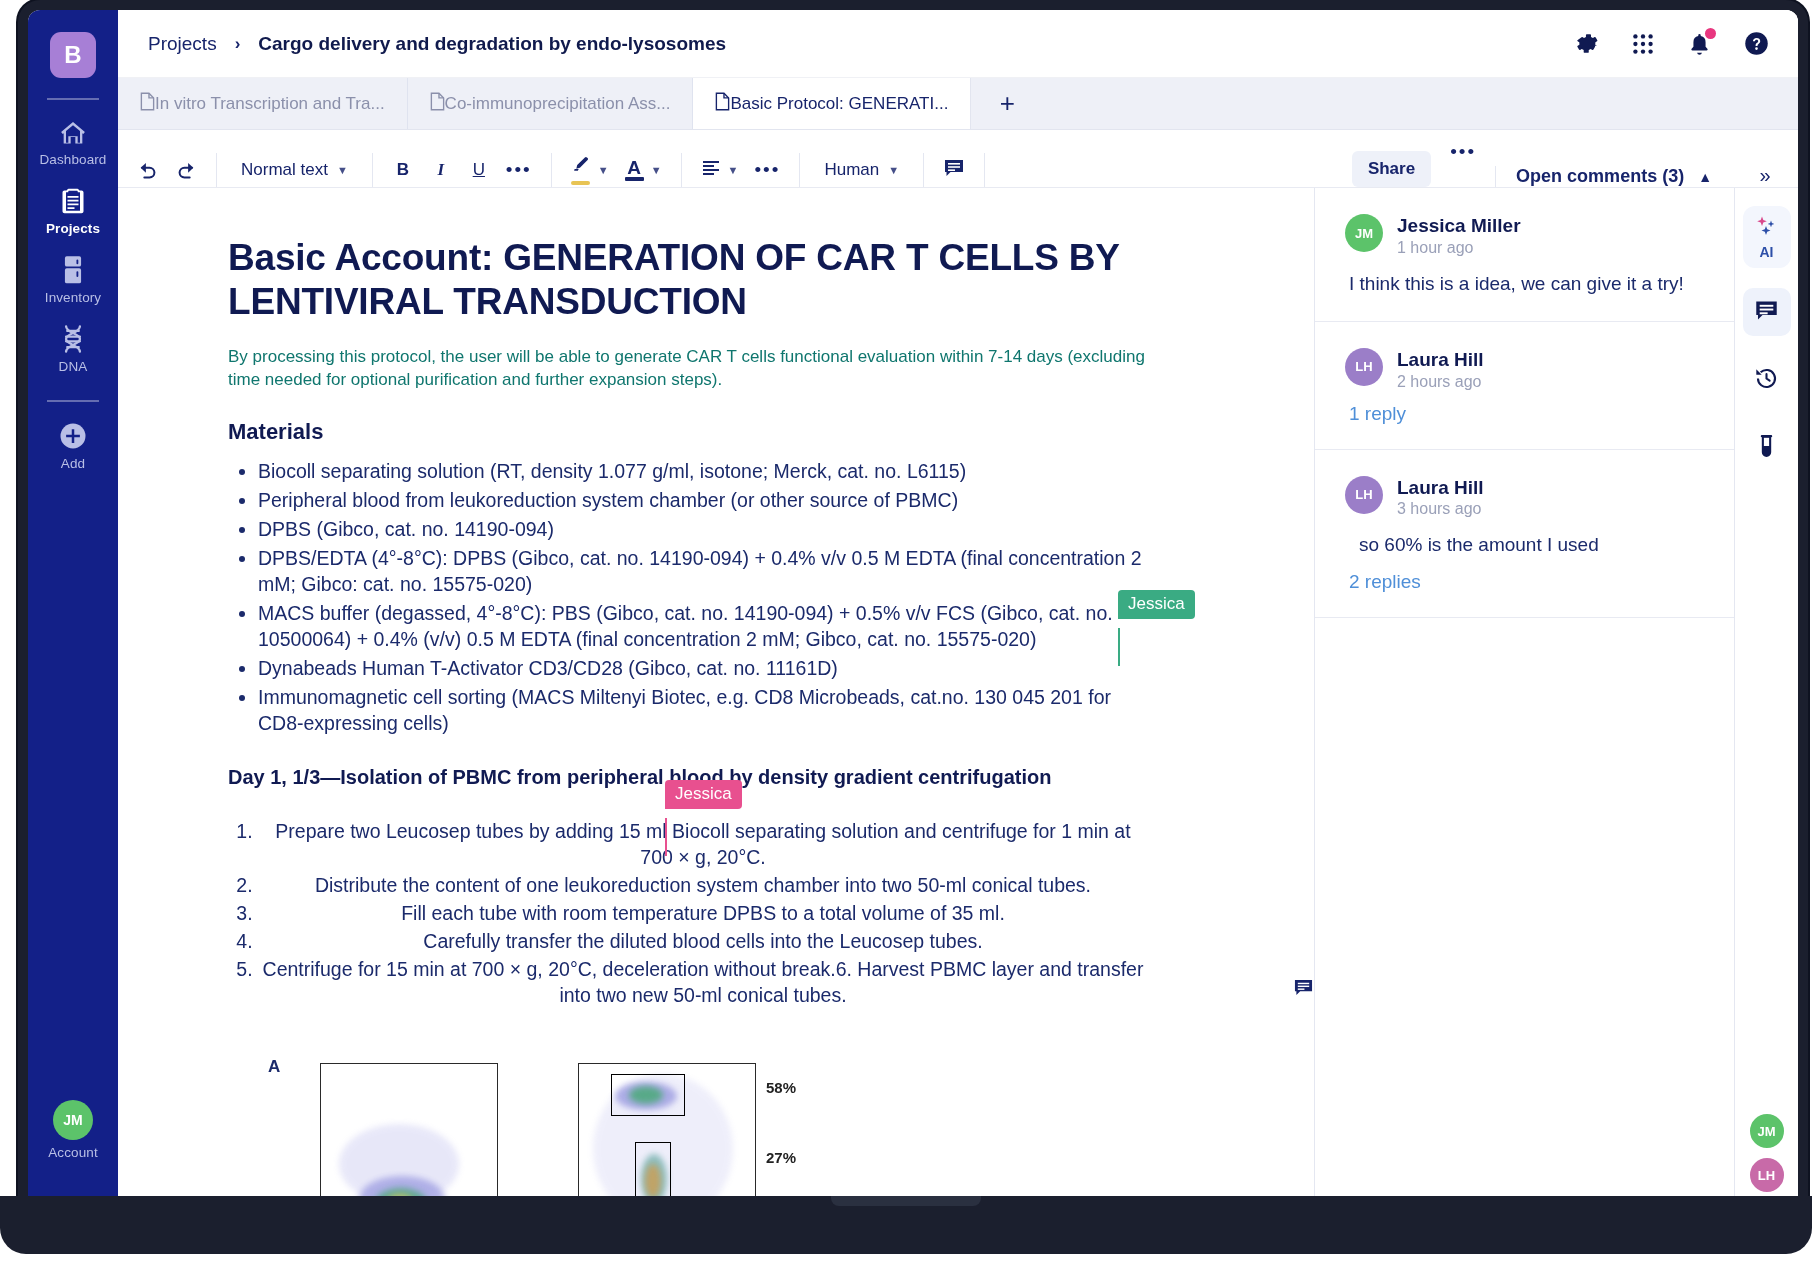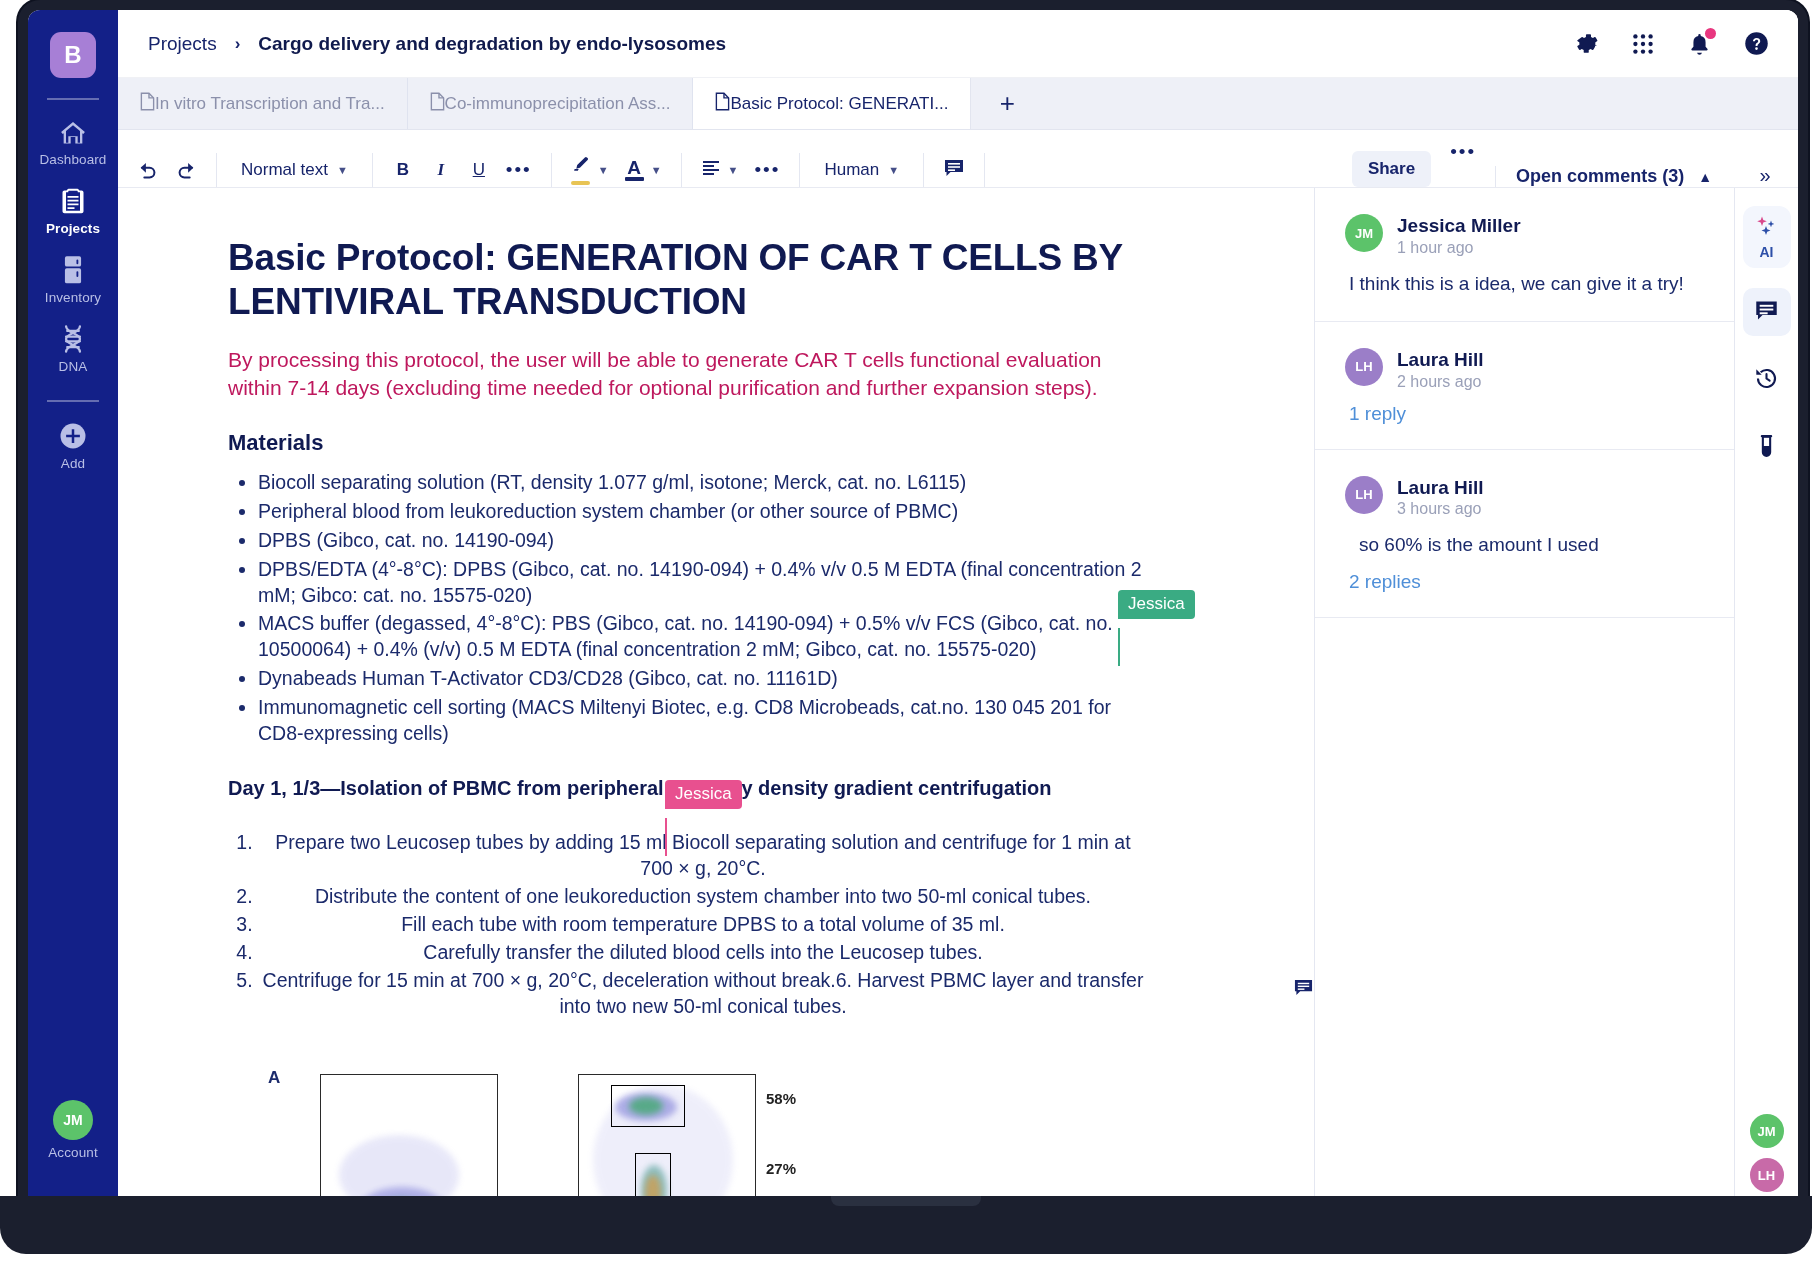--- a/index.html
+++ b/index.html
@@ -246,24 +246,24 @@
     color: #1b2a6b;
   }
   .doc h1 {
     font-size: 37px;
     line-height: 1.19;
     color: #101a52;
     font-weight: bold;
     letter-spacing: -.2px;
   }
   .doc p.intro {
-    font-size: 21px;
+    font-size: 17px;
     line-height: 1.33;
     margin-top: 22px;
-    color: #be185d;
+    color: #0f766e;
   }
   .doc h2 {
     font-size: 22px;
     margin-top: 28px;
     color: #101a52;
     font-weight: bold;
   }
   .doc ul, .doc ol { margin-top: 14px; padding-left: 30px; }
   .doc li {
     font-size: 19.5px;
@@ -646,21 +646,21 @@
           <span style="font-size:14px">▲</span>
         </div>
 
         <div class="collapse-btn">»</div>
       </div>
 
       <div class="bodyrow">
 
         <div class="docpane">
           <div class="doc">
-            <h1>Basic Protocol: GENERATION OF CAR T CELLS BY LENTIVIRAL TRANSDUCTION</h1>
+            <h1>Basic Account: GENERATION OF CAR T CELLS BY LENTIVIRAL TRANSDUCTION</h1>
             <p class="intro">By processing this protocol, the user will be able to generate CAR T cells functional evaluation within 7-14 days (excluding time needed for optional purification and further expansion steps).</p>
             <h2>Materials</h2>
             <ul>
               <li>Biocoll separating solution (RT, density 1.077 g/ml, isotone; Merck, cat. no. L6115)</li>
               <li>Peripheral blood from leukoreduction system chamber (or other source of PBMC)</li>
               <li>DPBS (Gibco, cat. no. 14190-094)</li>
               <li>DPBS/EDTA (4°-8°C): DPBS (Gibco, cat. no. 14190-094) + 0.4% v/v 0.5 M EDTA (final concentration 2 mM; Gibco: cat. no. 15575-020)</li>
               <li>MACS buffer (degassed, 4°-8°C): PBS (Gibco, cat. no. 14190-094) + 0.5% v/v FCS (Gibco, cat. no. 10500064) + 0.4% (v/v) 0.5 M EDTA (final concentration 2 mM; Gibco, cat. no. 15575-020)</li>
               <li>Dynabeads Human T-Activator CD3/CD28 (Gibco, cat. no. 11161D)</li>
               <li>Immunomagnetic cell sorting (MACS Miltenyi Biotec, e.g. CD8 Microbeads, cat.no. 130 045 201 for CD8-expressing cells)</li>

